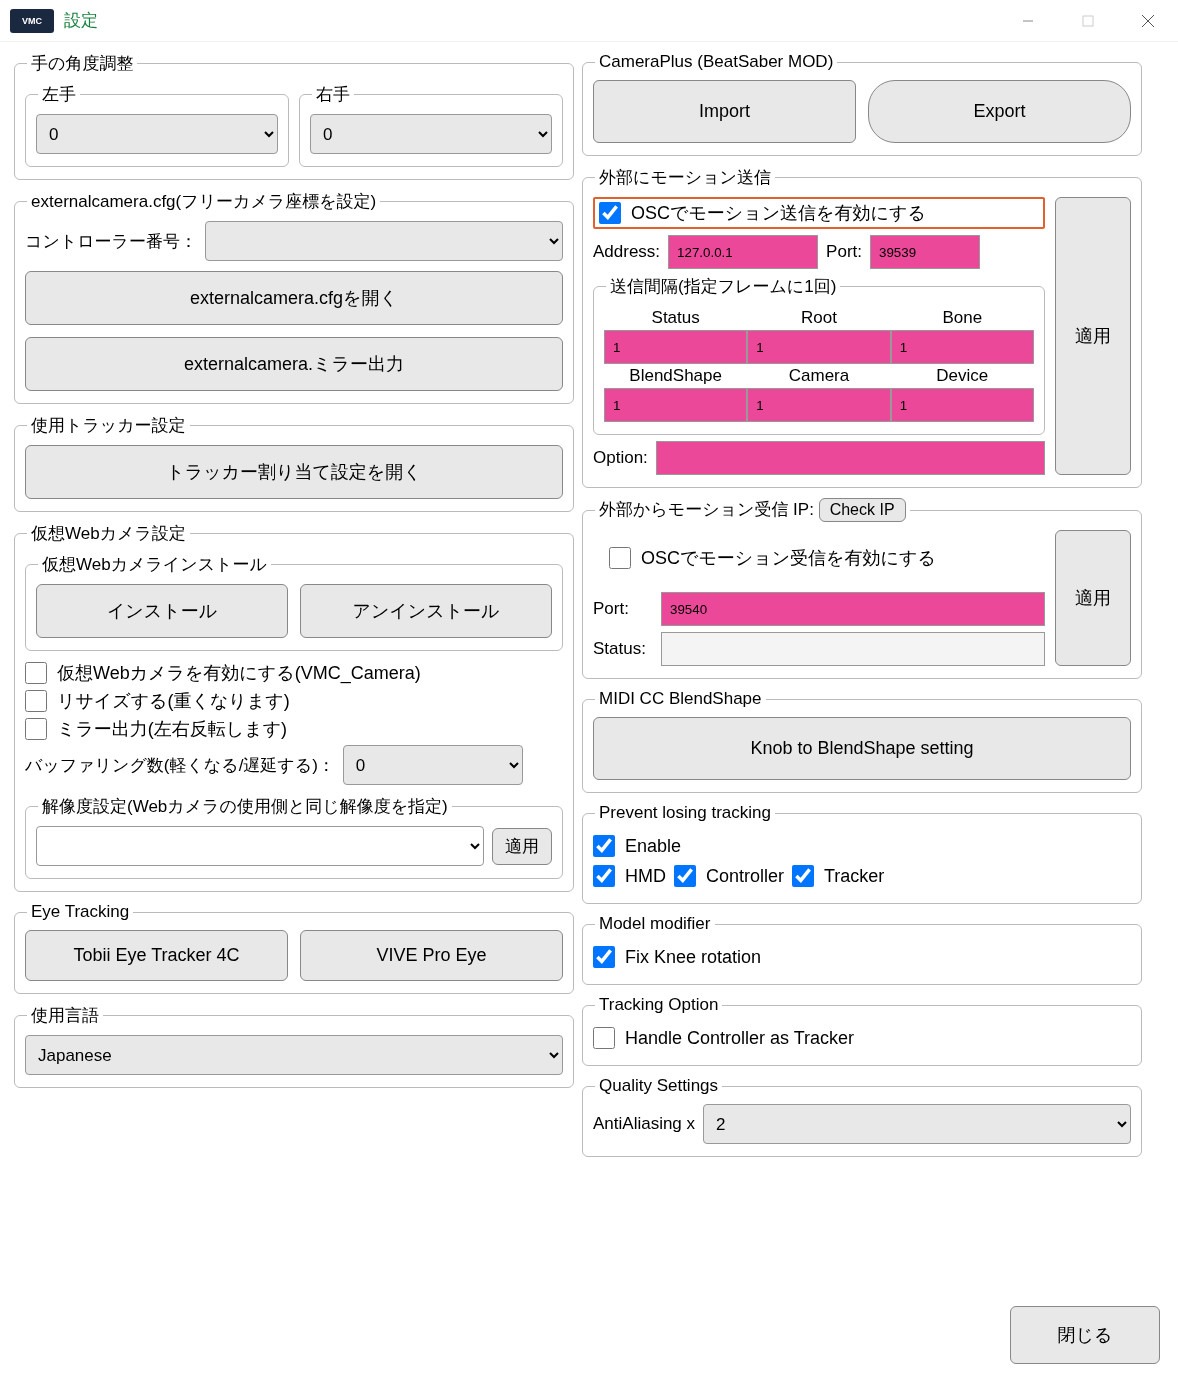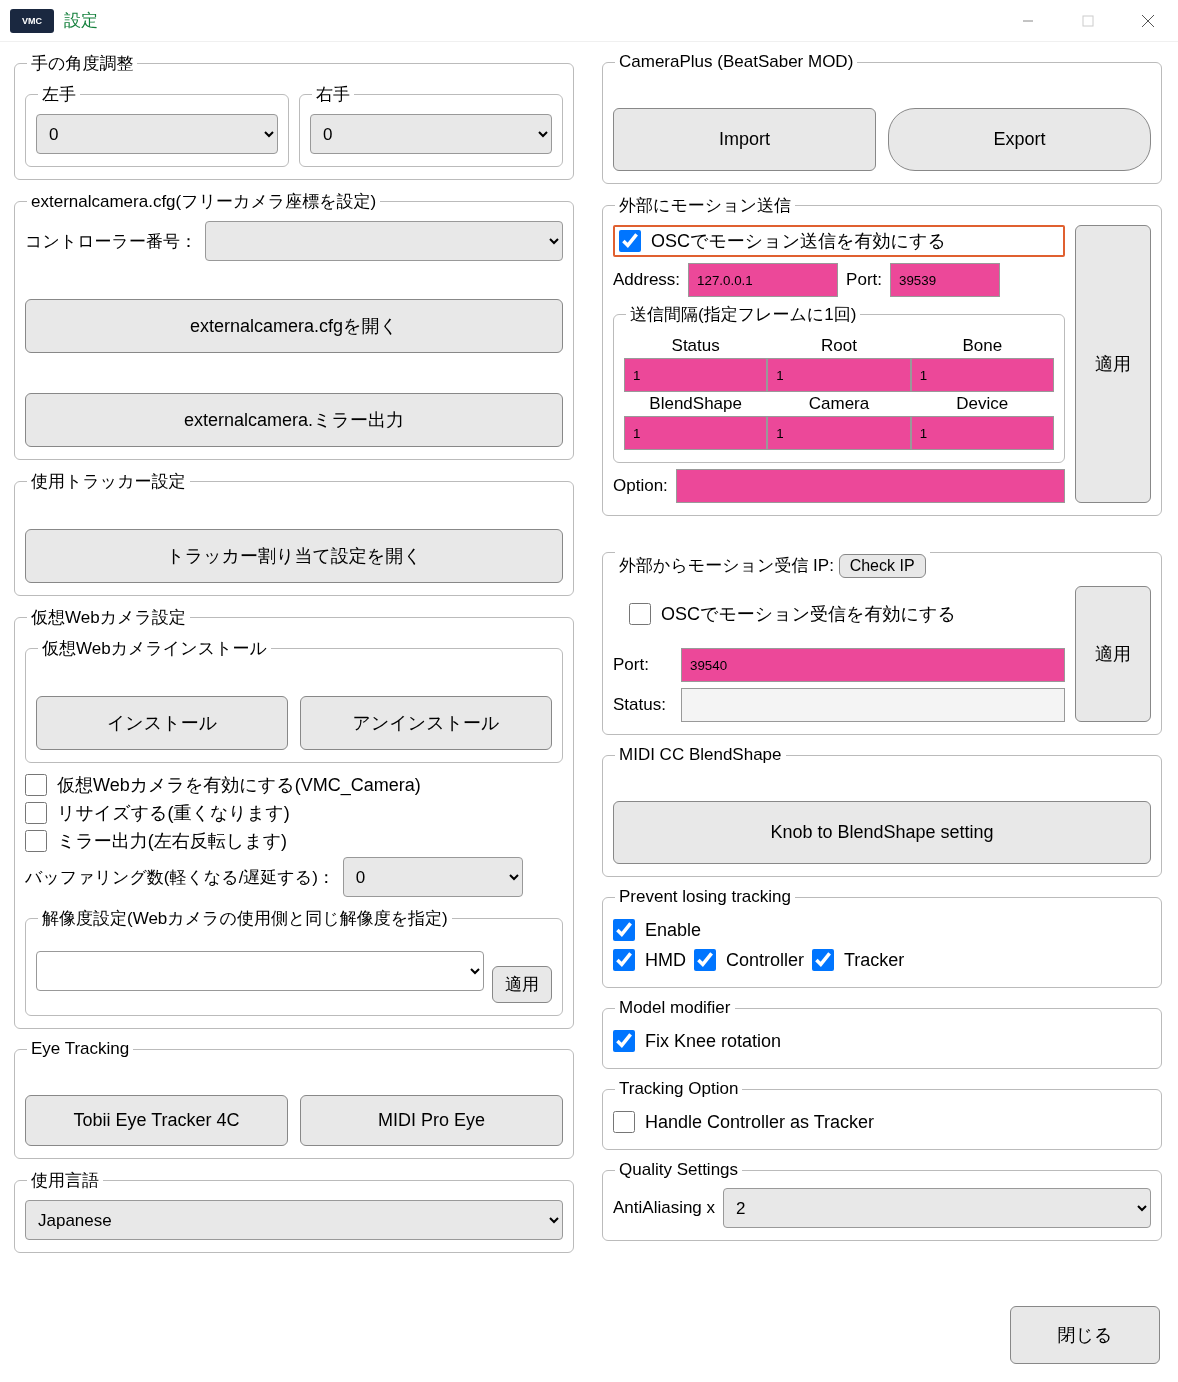--- a/index.html
+++ b/index.html
@@ -35,21 +35,21 @@
 .titlebar-btn {
   width: 60px; height: 42px;
   display: flex; align-items: center; justify-content: center;
   color: #888;
   font-size: 14px;
 }
 .titlebar-btn.close { color: #555; }
 .content {
   display: flex;
   padding: 10px 14px;
-  gap: 28px;
+  gap: 8px;
 }
 .col { width: 560px; display: flex; flex-direction: column; gap: 10px; }
 fieldset {
   border: 1px solid #bbb;
   border-radius: 6px;
   padding: 8px 10px 12px 10px;
   position: relative;
 }
 fieldset.inner {
   border: 1px solid #bbb;
@@ -82,21 +82,20 @@
 select.wide { width: 100%; }
 .btn {
   background: #e8e8e8;
   border: 1px solid #888;
   border-radius: 6px;
   padding: 14px 10px;
   font-size: 18px;
   text-align: center;
   cursor: pointer;
   font-family: inherit;
-  margin-top: 28px;
 }
 .btn.big { width: 100%; }
 .btn.small { padding: 6px 12px; font-size: 17px; }
 label.plain { font-size: 17px; }
 .chk {
   display: flex;
   align-items: center;
   gap: 10px;
   font-size: 18px;
   margin: 4px 0;
@@ -258,21 +257,21 @@
           </select>
           <button class="btn small">適用</button>
         </div>
       </fieldset>
     </fieldset>
 
     <fieldset>
       <legend>Eye Tracking</legend>
       <div class="col2-btns">
         <button class="btn">Tobii Eye Tracker 4C</button>
-        <button class="btn">MIDI Pro Eye</button>
+        <button class="btn">VIVE Pro Eye</button>
       </div>
     </fieldset>
 
     <fieldset>
       <legend>使用言語</legend>
       <select class="combo wide">
         <option>Japanese</option>
       </select>
     </fieldset>
 

